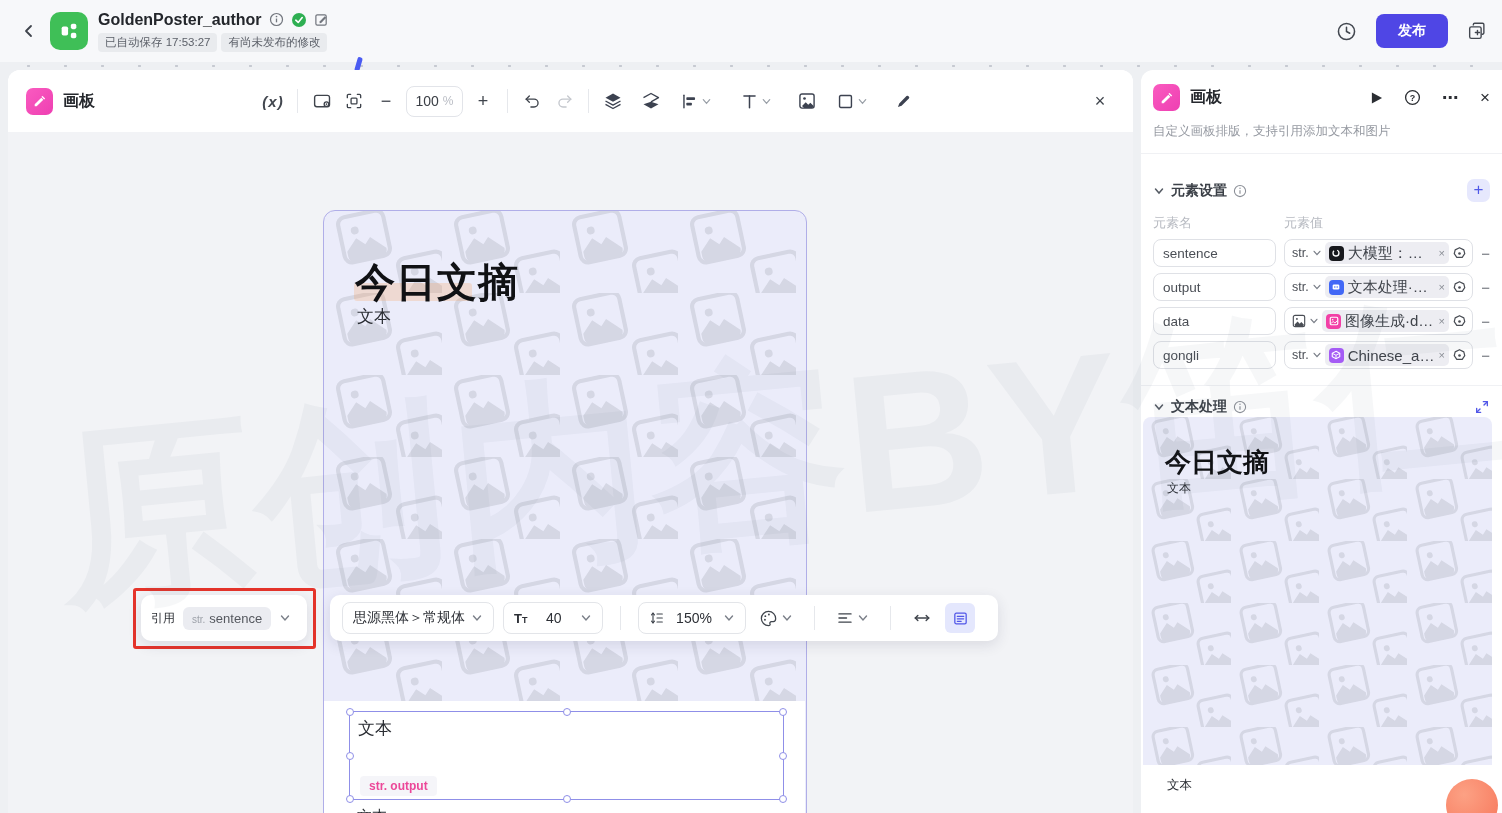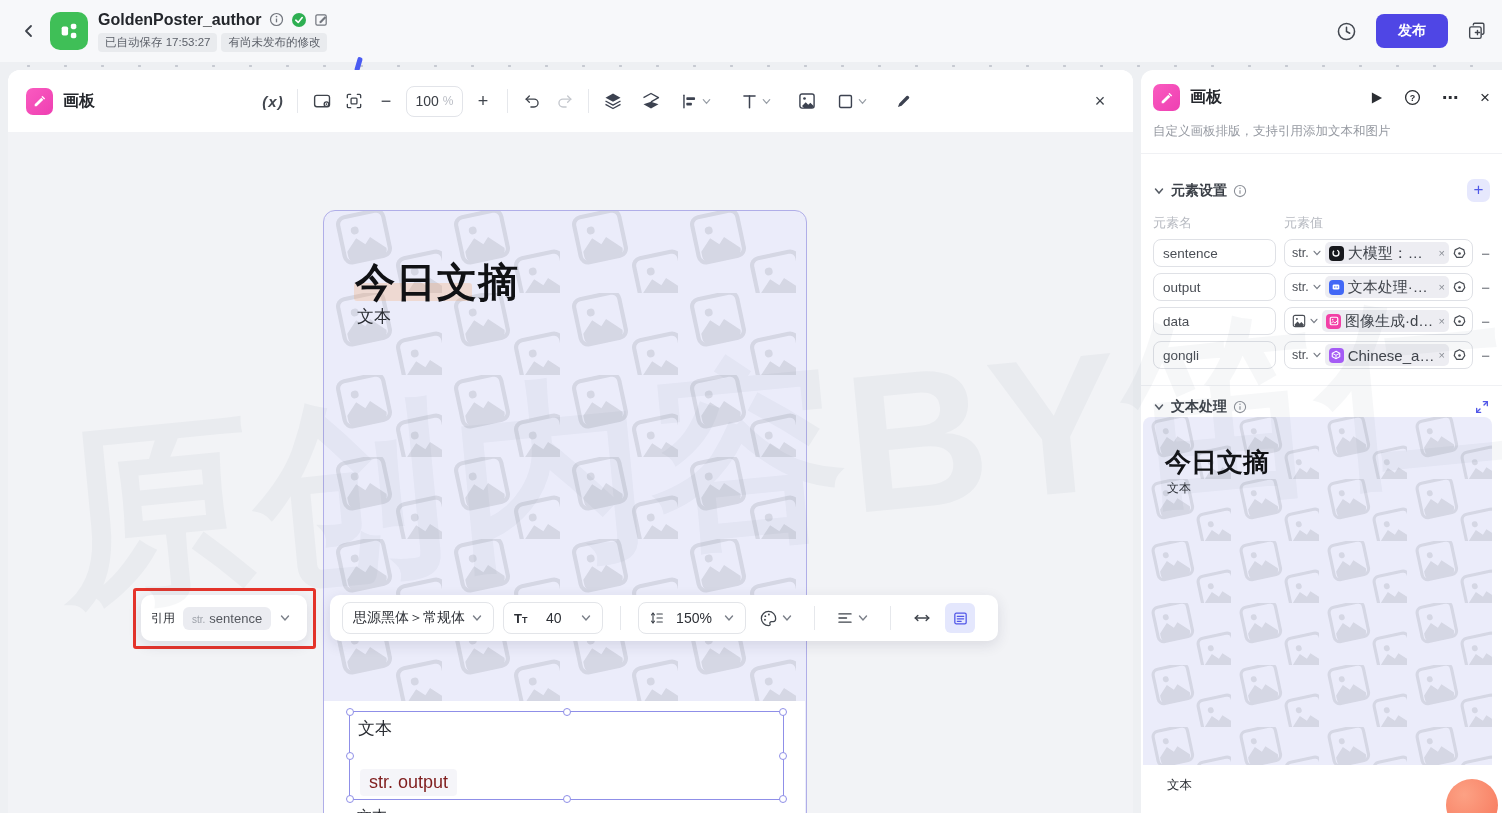--- a/index.html
+++ b/index.html
@@ -48,21 +48,21 @@
 
   
   .poster { position:absolute; left:315px; top:78px; width:484px; height:642px; background:#ebecfa; border:1.5px solid #b0aee8; border-radius:12px; }
   .poster-pattern { position:absolute; left:0; top:0; width:481px; height:490px; overflow:hidden; border-radius:11px 11px 0 0; }
   .poster-white { position:absolute; left:0; bottom:0; width:481px; height:150px; background:#fff; border-radius:0 0 11px 11px; }
   .poster-title { position:absolute; left:31px; top:44px; font-size:40px; font-weight:900; color:#101114; letter-spacing:1px; }
   .poster-sub { position:absolute; left:33px; top:94px; font-size:17px; color:#2a2d33; }
   .var-pill { position:absolute; left:30px; top:72px; width:118px; height:18px; background:rgba(250,150,70,.22); border-radius:3px; filter:blur(.6px); }
   .sel-box { position:absolute; left:25px; top:500px; width:435px; height:89px; border:1.5px solid #8f8fe8; background:#fff; }
   .sel-text { position:absolute; left:8px; top:5px; font-size:17px; color:#2a2d33; }
-  .sel-ref-tag { position:absolute; left:10px; bottom:3px; background:rgba(242,242,247,.75); color:#7f1d1d; font-size:18px; padding:3px 9px; border-radius:4px; }
+  .sel-ref-tag { position:absolute; left:10px; bottom:3px; background:rgba(242,242,247,.75); color:#ec4899; font-size:12px; padding:3px 9px; border-radius:4px;font-weight:bold; }
   .handle { position:absolute; width:8px; height:8px; border-radius:50%; background:#fff; border:1.5px solid #8f8fe8; }
   .poster-bottom-text { position:absolute; left:33px; top:596px; font-size:15px; color:#2a2d33; }
 
   
   .ref-highlight { position:absolute; left:133px; top:588px; width:183px; height:61px; border:3px solid #e5342b; border-radius:3px; z-index:40; }
   .ref-box { position:absolute; left:141px; top:595px; width:166px; height:46px; background:#fff; border-radius:10px; box-shadow:0 4px 14px rgba(40,44,70,.12); display:flex; align-items:center; padding:0 10px; gap:8px; z-index:41; }
   .ref-label { font-size:12px; color:#2c2f35; }
   .ref-pill { background:#ebecf1; border-radius:6px; padding:4px 9px; display:flex; align-items:baseline; gap:4px; }
   .ref-pill .t { font-size:10px; color:#9da1a9; }
   .ref-pill .v { font-size:13px; color:#55585f; }

